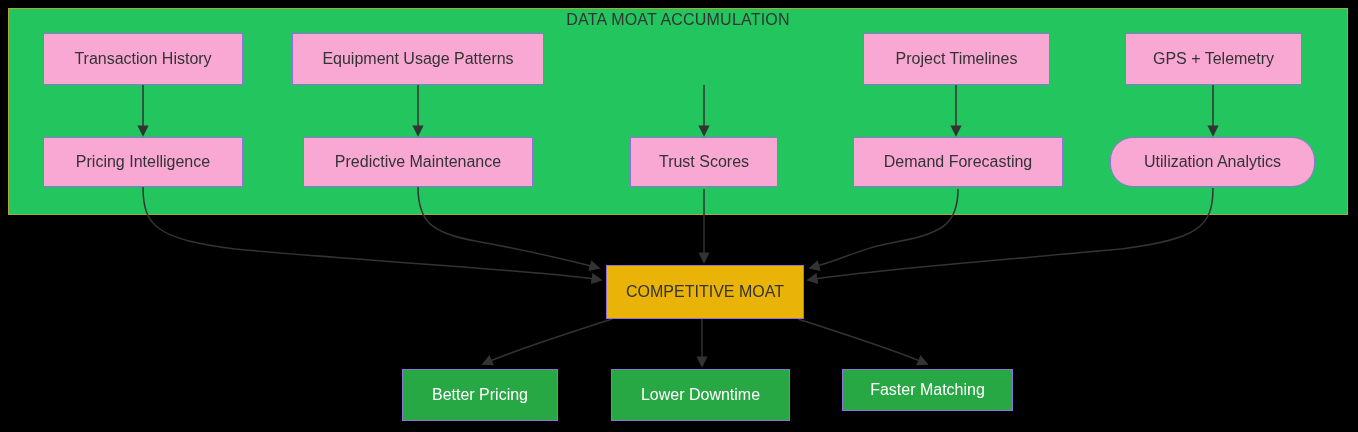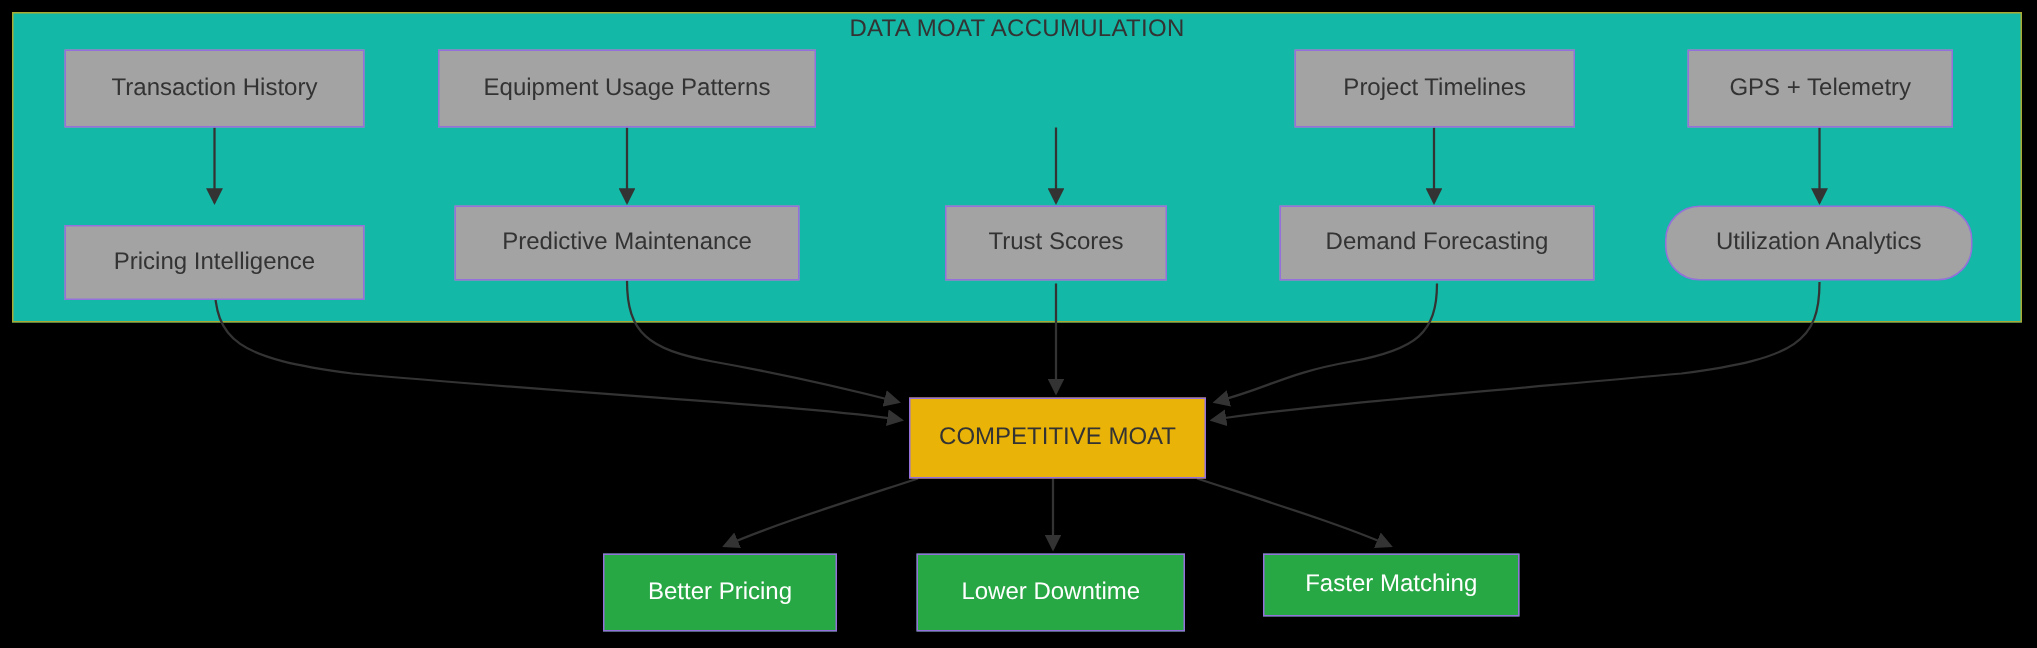--- a/index.html
+++ b/index.html
@@ -1,25 +1,25 @@
 <!DOCTYPE html>
 <html><head>
 <meta charset="utf-8">
 <style>
   html,body{margin:0;padding:0;background:#000;}
   body{width:1358px;height:432px;font-family:"Liberation Sans",sans-serif;}
   .stage{position:relative;width:1358px;height:432px;background:#000;overflow:hidden;}
   .cluster{position:absolute;left:8px;top:8px;width:1340px;height:207px;
-           background:#14b8a6;border:1.5px solid #AAAA33;box-sizing:border-box;}
+           background:#22c55e;border:1.5px solid #AAAA33;box-sizing:border-box;}
   .cluster-title{position:absolute;top:2px;left:0;width:100%;text-align:center;
                  font-size:16px;color:#333;letter-spacing:.2px;}
   .edges{position:absolute;left:0;top:0;width:1358px;height:432px;pointer-events:none;}
   .edges path.edge{fill:none;stroke:#333333;stroke-width:1.5;}
   .node{position:absolute;display:flex;align-items:center;justify-content:center;
-        box-sizing:border-box;font-size:16px;color:#333;background:#a3a3a3;
+        box-sizing:border-box;font-size:16px;color:#333;background:#f9a8d4;
         border:1px solid #9370DB;text-align:center;line-height:1.15;}
   .node.moat{background:#eab308;}
   .node.outcome{background:#28A745;color:#FFFFFF;}
 </style>
 </head>
 <body>
 
 <div class="stage">
 
   <div class="cluster">
@@ -48,21 +48,21 @@
     <path class="edge" d="M612,319 C560,336 515,350 483,364" marker-end="url(#arrow)"></path>
     <path class="edge" d="M702,319 V366" marker-end="url(#arrow)"></path>
     <path class="edge" d="M798,319 C850,336 895,350 927,364" marker-end="url(#arrow)"></path>
   </svg>
 
   <div class="node" style="left:43px;top:33px;width:200px;height:52px;">Transaction History</div>
   <div class="node" style="left:292px;top:33px;width:252px;height:52px;">Equipment Usage Patterns</div>
   <div class="node" style="left:863px;top:33px;width:187px;height:52px;">Project Timelines</div>
   <div class="node" style="left:1125px;top:33px;width:177px;height:52px;">GPS + Telemetry</div>
 
-  <div class="node" style="left:43px;top:150px;width:200px;height:50px;">Pricing Intelligence</div>
+  <div class="node" style="left:43px;top:137px;width:200px;height:50px;">Pricing Intelligence</div>
   <div class="node" style="left:303px;top:137px;width:230px;height:50px;">Predictive Maintenance</div>
   <div class="node" style="left:630px;top:137px;width:148px;height:50px;">Trust Scores</div>
   <div class="node" style="left:853px;top:137px;width:210px;height:50px;">Demand Forecasting</div>
   <div class="node" style="left:1110px;top:137px;width:205px;height:50px;border-radius:23px;">Utilization Analytics</div>
 
   <div class="node moat" style="left:606px;top:265px;width:198px;height:54px;">COMPETITIVE MOAT</div>
 
   <div class="node outcome" style="left:402px;top:369px;width:156px;height:52px;">Better Pricing</div>
   <div class="node outcome" style="left:611px;top:369px;width:179px;height:52px;">Lower Downtime</div>
   <div class="node outcome" style="left:842px;top:369px;width:171px;height:42px;">Faster Matching</div>

